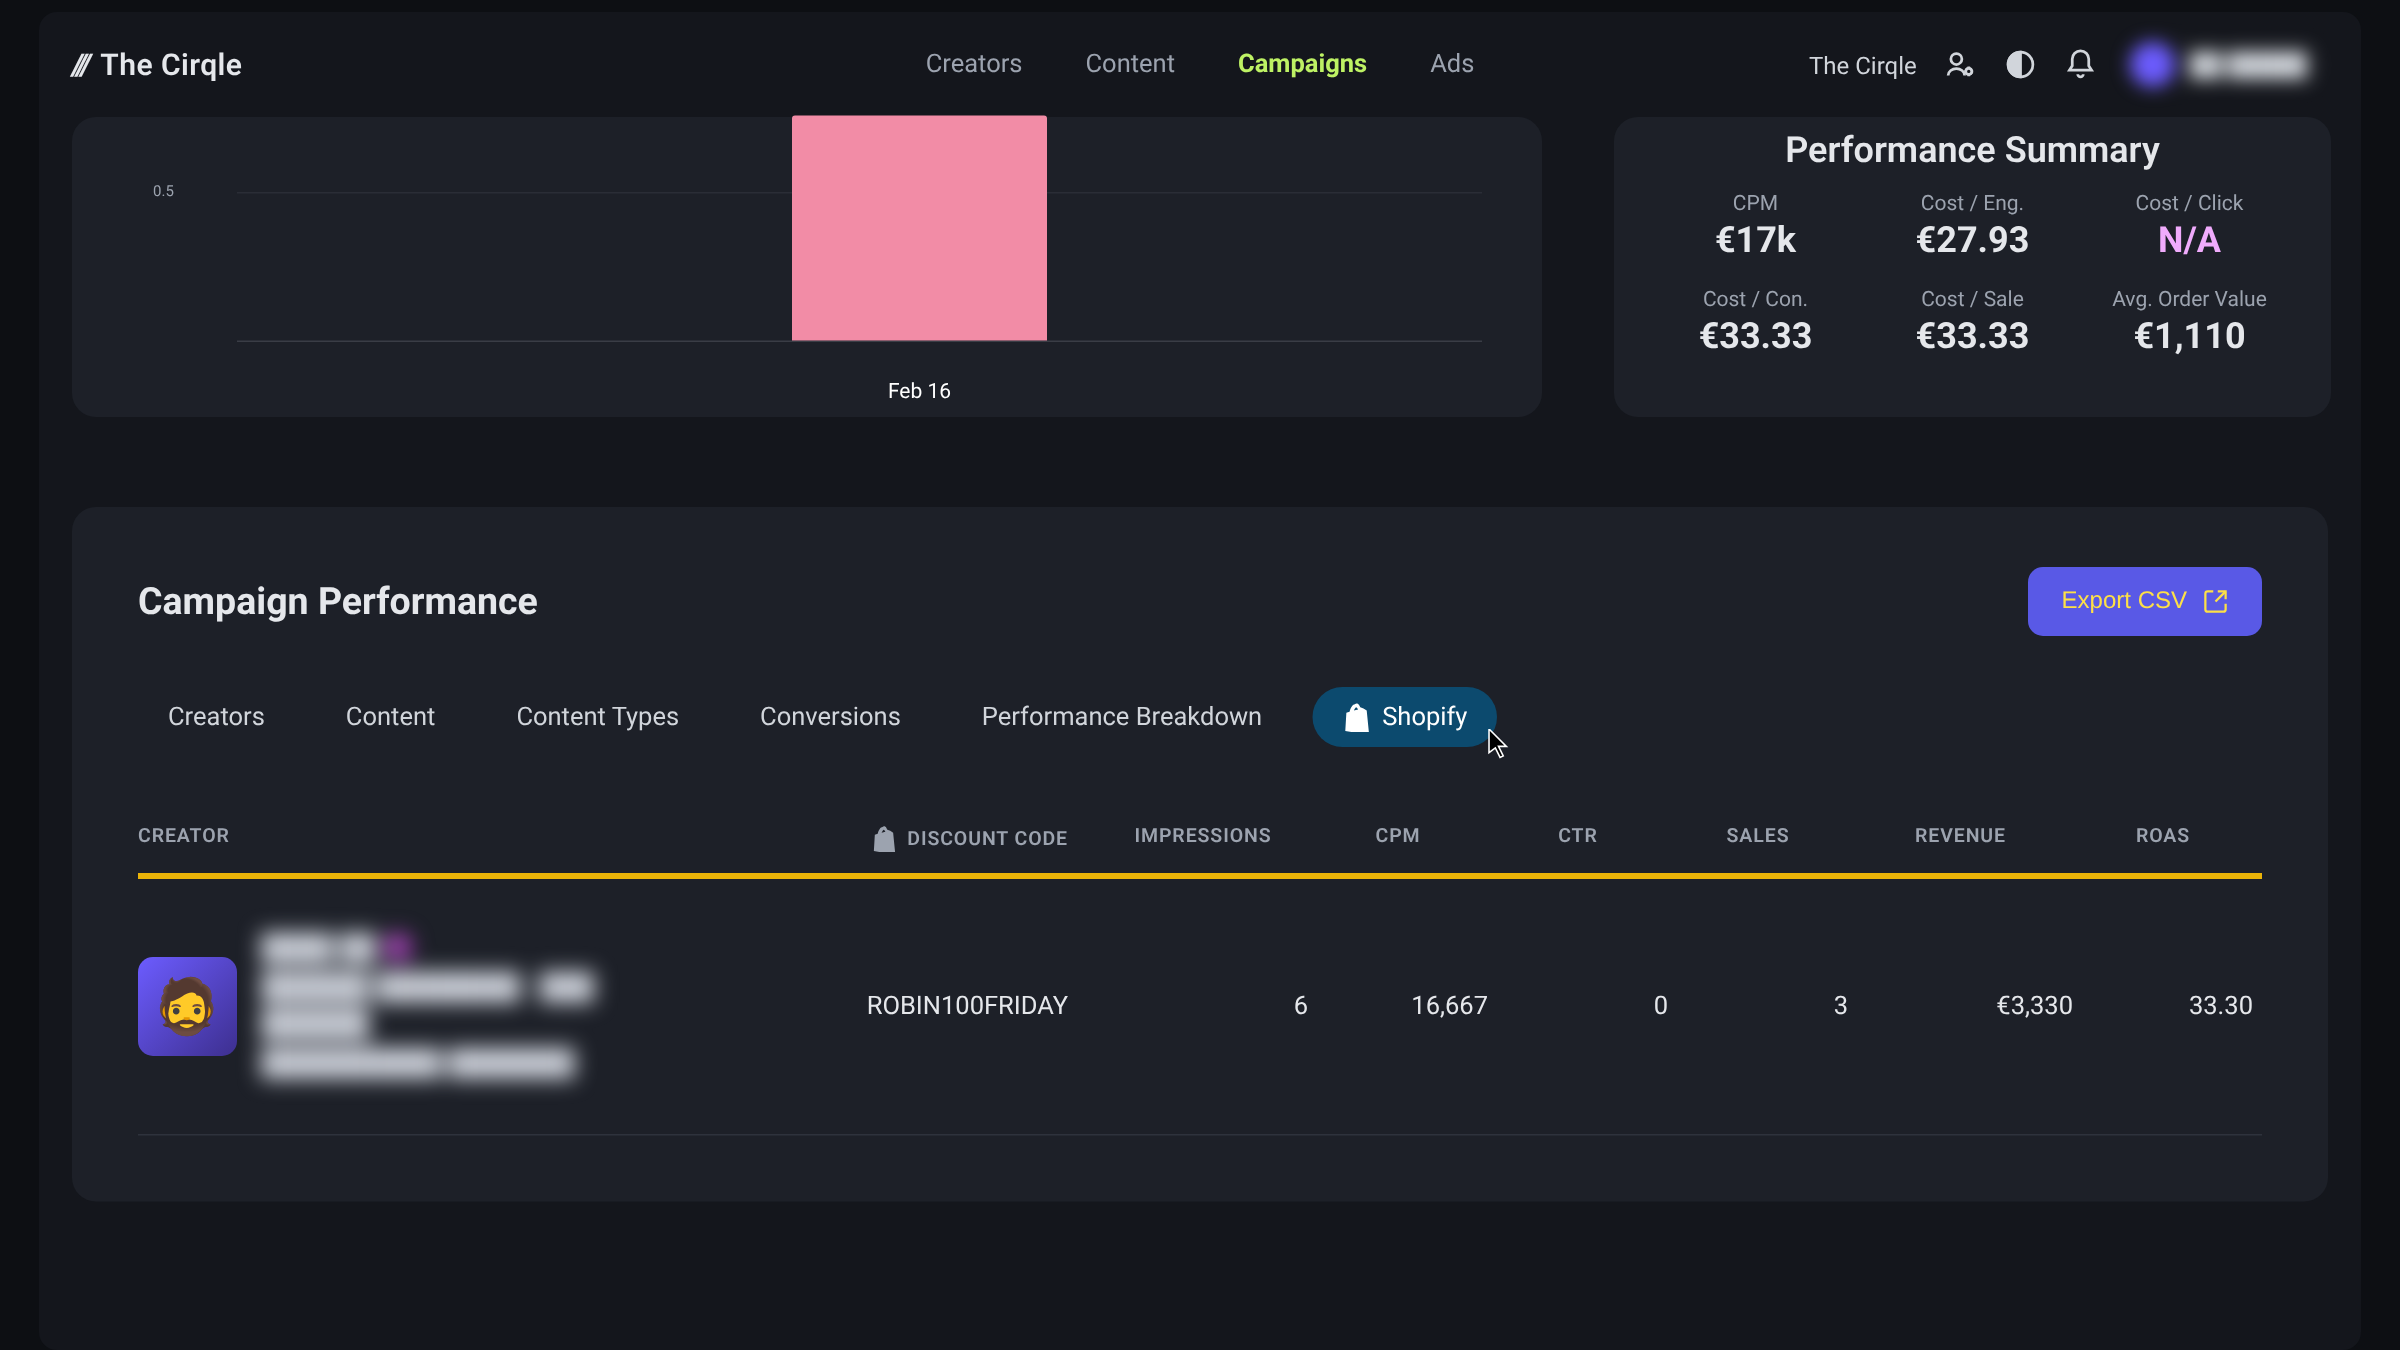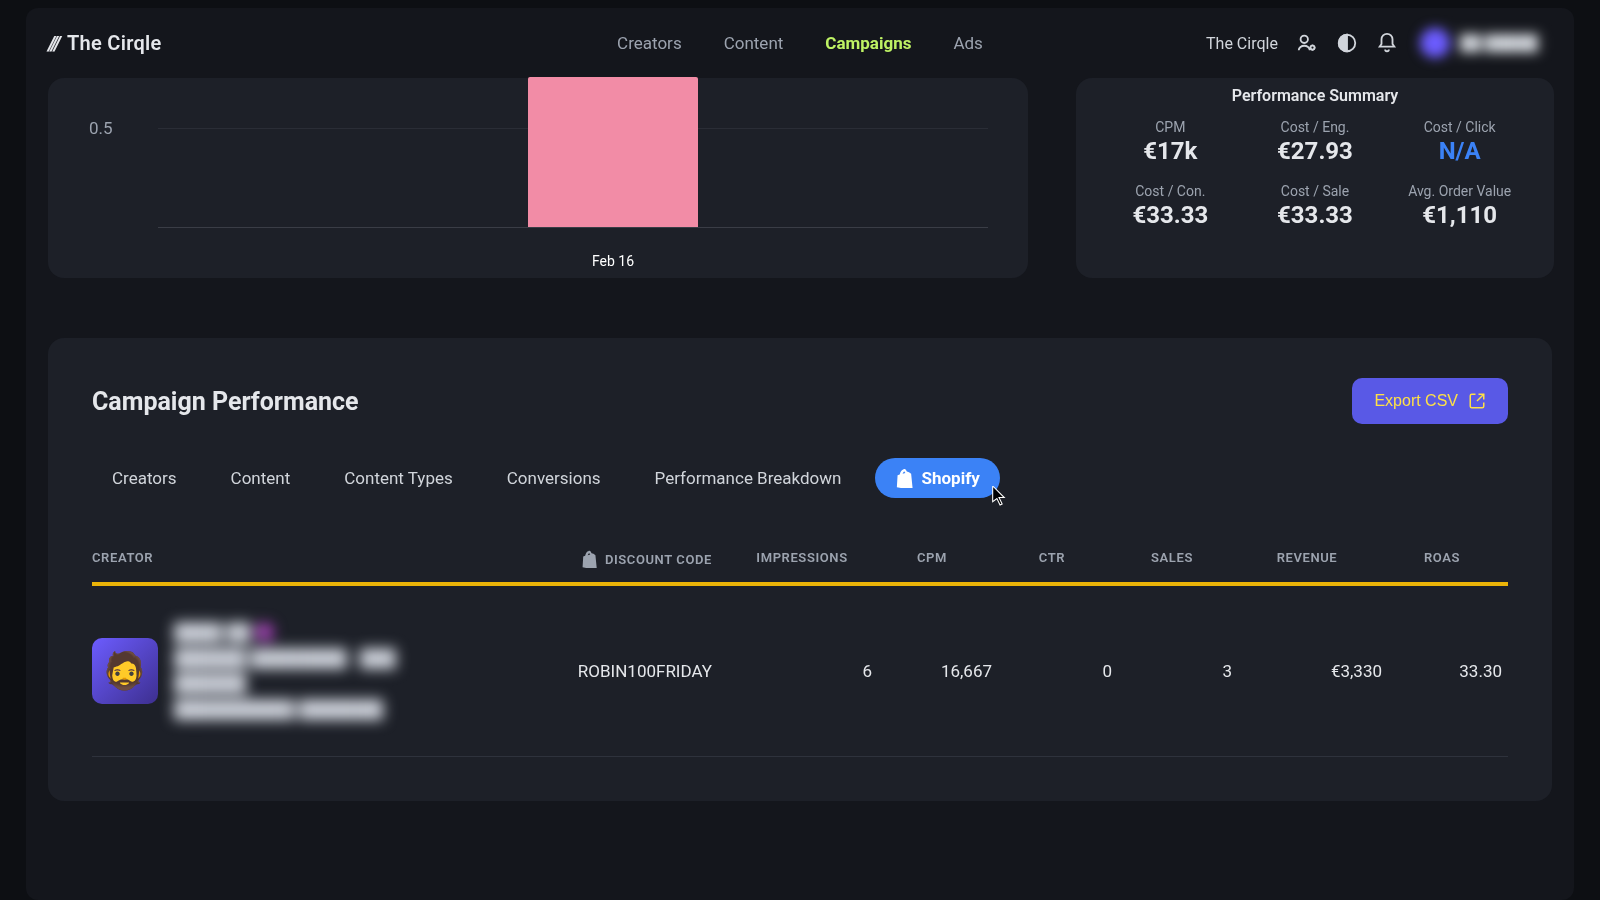--- a/index.html
+++ b/index.html
@@ -88,23 +88,23 @@
       background: #1d2028;
       border-radius: 16px;
       margin-left: 22px;
       width: 980px;
       height: 200px;
       position: relative;
       padding: 0 40px 24px 80px;
     }
     .y-tick {
       position: absolute;
-      left: 41px;
+      left: 54px;
       color: #9ca3af;
-      font-size: 17px;
+      font-size: 10px;
       transform: translateY(-50%);
     }
     .chart-plot {
       position: absolute;
       left: 110px;
       right: 40px;
       top: 0;
       height: 150px;
       border-bottom: 1px solid #3a3d46;
     }
@@ -129,40 +129,40 @@
     
     .summary-card {
       background: #1d2028;
       border-radius: 16px;
       width: 478px;
       height: 200px;
       padding: 8px 22px 10px 22px;
     }
     .summary-title {
       text-align: center;
-      font-size: 16px;
+      font-size: 24px;
       font-weight: 600;
       margin-bottom: 14px;
     }
     .metrics-grid {
       display: grid;
       grid-template-columns: 1fr 1fr 1fr;
       row-gap: 18px;
       text-align: center;
     }
     .metric-label {
       color: #9ca3af;
       font-size: 14px;
       margin-bottom: 2px;
     }
     .metric-value {
       font-size: 24px;
       font-weight: 700;
     }
-    .metric-value.dim { color: #3b82f6; }
+    .metric-value.dim { color: #f0abfc; }
     
     .perf-card {
       background: #1d2028;
       border-radius: 16px;
       margin: 60px 22px 0 22px;
       padding: 40px 44px 44px 44px;
     }
     .perf-header {
       display: flex;
       align-items: center;
@@ -194,23 +194,23 @@
       color: #d1d5db;
       font-size: 17px;
       padding: 10px 20px;
       border-radius: 22px;
       cursor: pointer;
       display: flex;
       align-items: center;
       gap: 8px;
     }
     .tab-pill.active {
-      background: #3b82f6;
+      background: #0c4a6e;
       color: #ffffff;
-      font-weight: 700;
+      font-weight: 400;
     }
     .table {
       width: 100%;
     }
     .thead {
       display: grid;
       grid-template-columns: 380px 260px 140px 120px 120px 120px 150px 120px;
       padding: 14px 0;
       border-bottom: 4px solid #eab308;
       color: #9ca3af;

